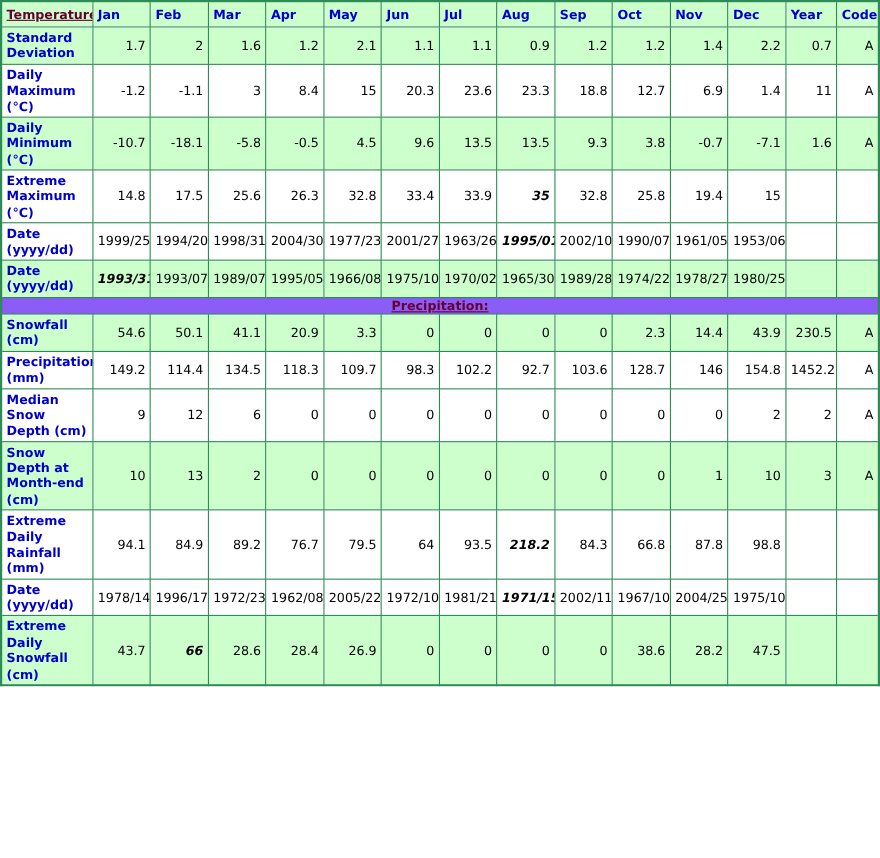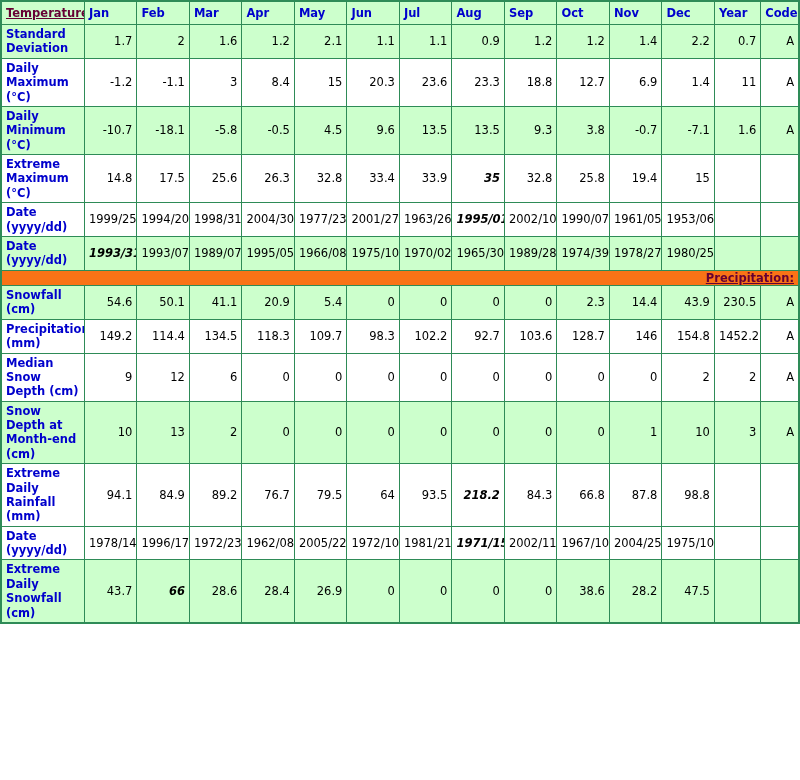--- a/index.html
+++ b/index.html
@@ -41,22 +41,22 @@
     padding-top: 1px;
     padding-bottom: 1px;
   }
   tr.header-row td.section-head {
     text-align: left;
     color: #660033;
     text-decoration: underline;
   }
   
   tr.section-row td {
-    background: #f97316;
-    text-align: right;
+    background: #8b5cf6;
+    text-align: center;
     font-weight: bold;
     color: #660033;
     text-decoration: underline;
     height: 14px;
     padding-top: 0px;
     padding-bottom: 0px;
   }
   
   td.rowlabel {
     color: #0000cc;
@@ -203,36 +203,36 @@
         <td class="rowlabel">Date (yyyy/dd)</td>
         <td class="val b">1993/31+</td>
         <td class="val">1993/07</td>
         <td class="val">1989/07</td>
         <td class="val">1995/05</td>
         <td class="val">1966/08</td>
         <td class="val">1975/10</td>
         <td class="val">1970/02</td>
         <td class="val">1965/30+</td>
         <td class="val">1989/28</td>
-        <td class="val">1974/39</td>
+        <td class="val">1974/22</td>
         <td class="val">1978/27</td>
         <td class="val">1980/25</td>
         <td class="val"></td>
         <td class="code"></td>
       </tr>
       <tr class="section-row">
         <td colspan="15">Precipitation:</td>
       </tr>
       <tr class="shade">
         <td class="rowlabel">Snowfall (cm)</td>
         <td class="val">54.6</td>
         <td class="val">50.1</td>
         <td class="val">41.1</td>
         <td class="val">20.9</td>
-        <td class="val">5.4</td>
+        <td class="val">3.3</td>
         <td class="val">0</td>
         <td class="val">0</td>
         <td class="val">0</td>
         <td class="val">0</td>
         <td class="val">2.3</td>
         <td class="val">14.4</td>
         <td class="val">43.9</td>
         <td class="val">230.5</td>
         <td class="code">A</td>
       </tr>

